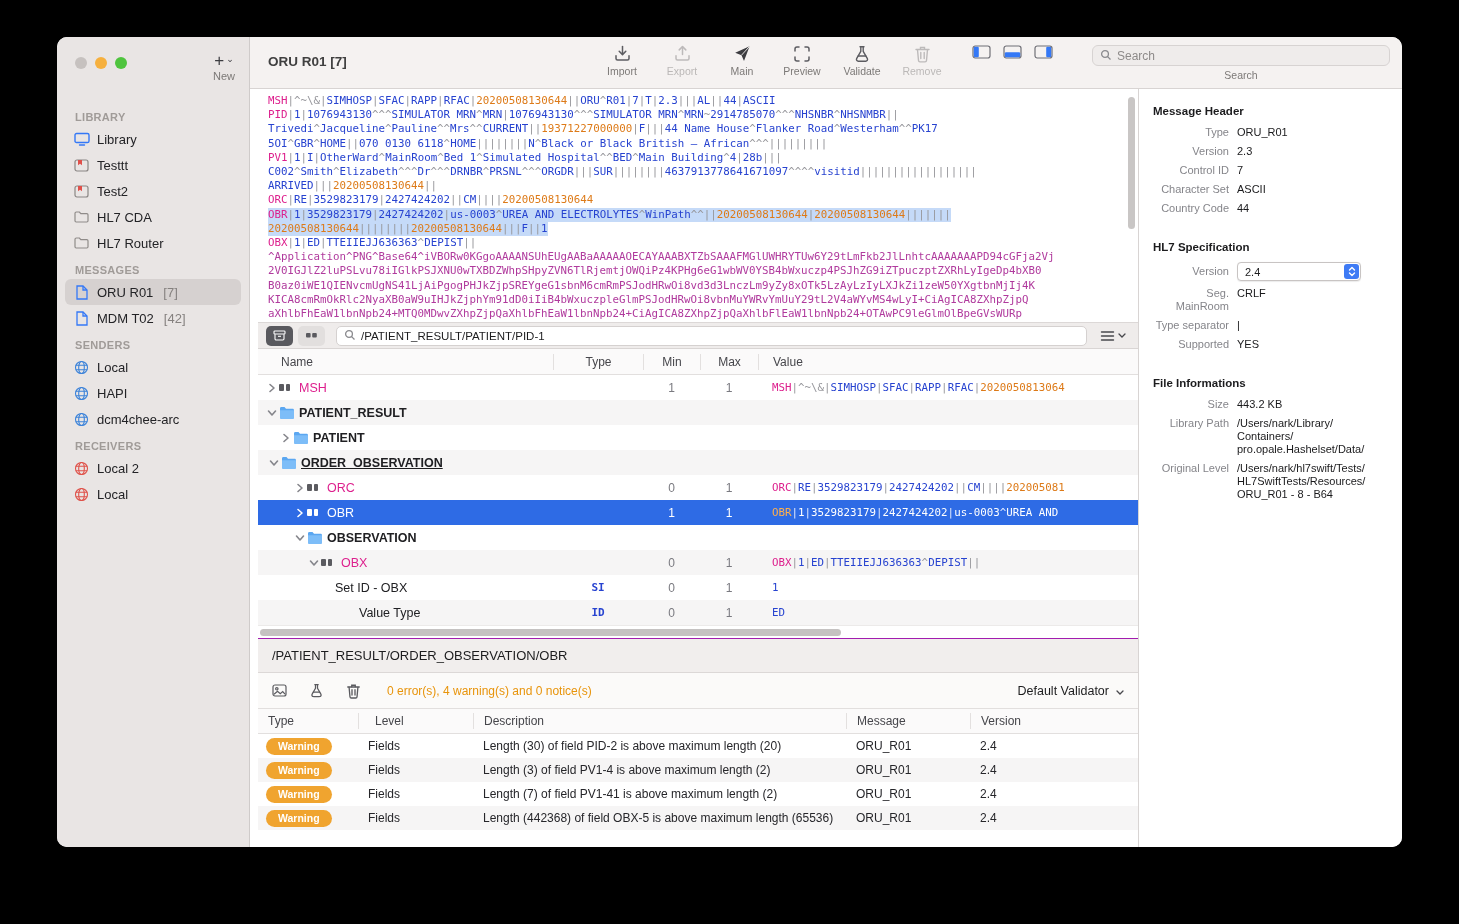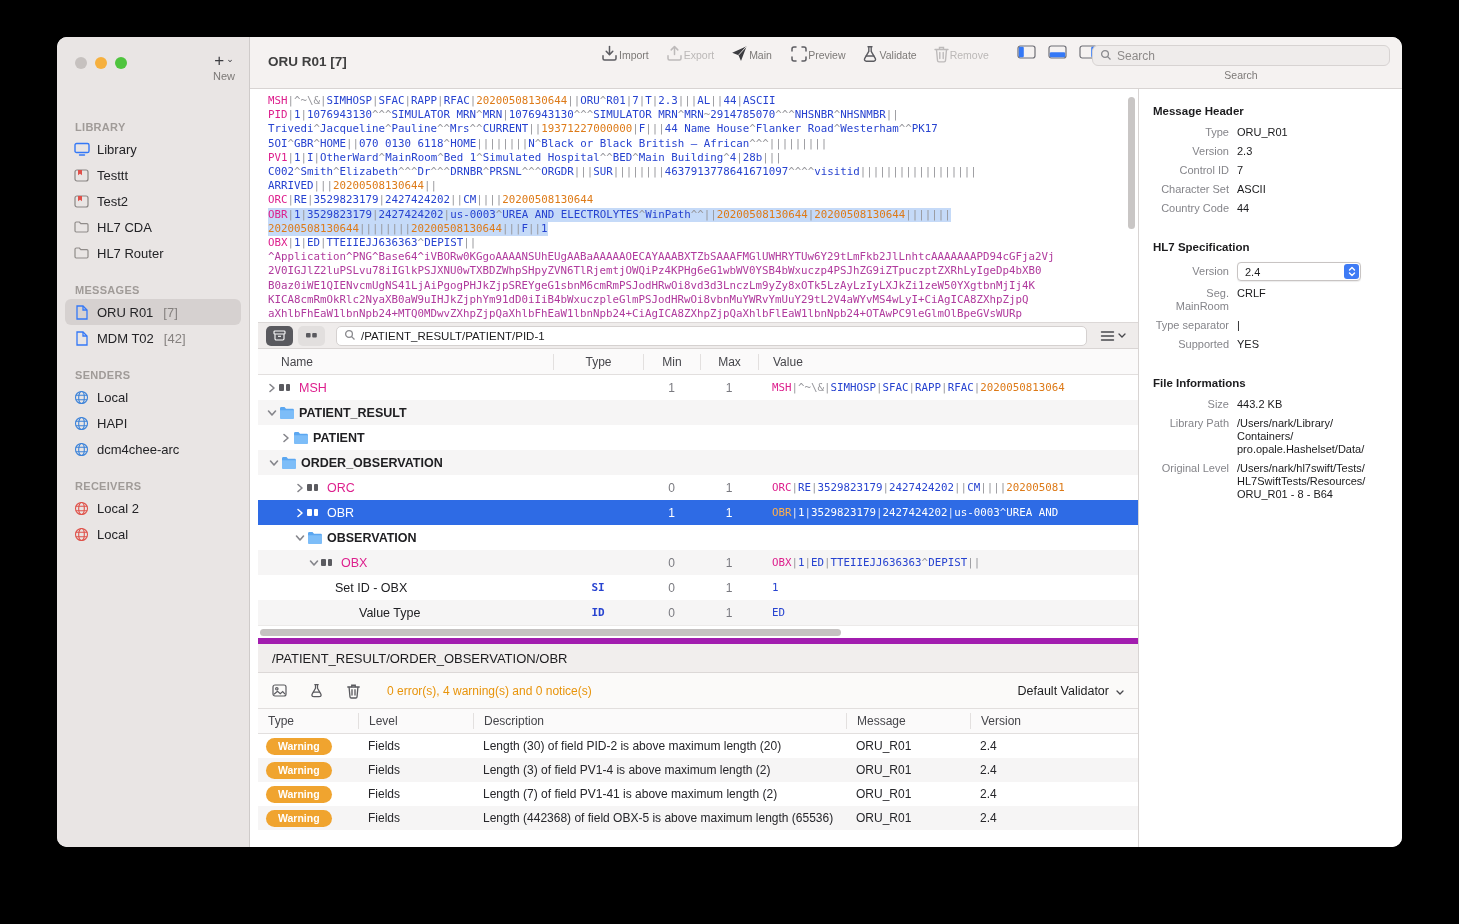--- a/index.html
+++ b/index.html
@@ -15,35 +15,35 @@
   .sb-top { height:66px; position:relative; }
   .traffic { position:absolute; left:18px; top:20px; display:flex; gap:8px; }
   .tl { width:12px; height:12px; border-radius:50%; display:inline-block; }
   .tl-close { background:#c6c1bf; }
   .tl-min { background:#f6b03e; }
   .tl-zoom { background:#4fc43e; }
   .newbox { position:absolute; right:14px; top:14px; text-align:center; cursor:default; }
   .new-plus { font-size:17px; color:#3c3c40; line-height:17px; }
   .new-chevron { font-size:9px; color:#3c3c40; vertical-align:4px; margin-left:2px; }
   .new-label { font-size:11px; color:#7c7977; margin-top:1px; }
-  .sb-section { margin-top:18px; }
+  .sb-section { margin-top:8px; }
   .sb-title { font-size:11px; font-weight:700; color:#a09b98; padding:0 0 3px 18px; letter-spacing:.3px; }
   .sb-item { height:26px; margin:0 8px; border-radius:6px; display:flex; align-items:center;
     padding:0 8px; font-size:13px; color:#232326; gap:7px; }
   .sb-item.selected { background:#d6d1d0; }
   .sb-icon { width:17px; display:flex; justify-content:center; flex:none; }
   .sb-label { white-space:nowrap; }
   .sb-count { color:#85817f; margin-left:3px; }
 
   
   .main { flex:1; display:flex; flex-direction:column; min-width:0; }
   .titlebar { height:52px; flex:none; background:#f5f2f1; border-bottom:1px solid #d8d4d3; position:relative; }
   .wintitle { position:absolute; left:18px; top:17px; font-size:13.5px; font-weight:700; color:#404040; }
   .toolbar { position:absolute; left:350px; top:7px; display:flex; gap:16px; align-items:flex-start; }
-  .tb-item { display:flex; align-items:center; min-width:44px; cursor:default; }
+  .tb-item { display:flex; flex-direction:column; align-items:center; min-width:44px; cursor:default; }
   .tb-icon { height:19px; display:flex; align-items:center; }
   .tb-text { font-size:10.5px; color:#7c7977; margin-top:2px; }
   .tb-item.disabled .tb-text { color:#bbb8b7; }
   .tb-views { display:flex; flex-direction:column; align-items:flex-start; margin-left:12px;gap:36px; }
   .views-row { display:flex; gap:12px; height:19px; align-items:center; }
   .tb-search { position:absolute; right:12px; top:8px; width:298px; display:flex; flex-direction:column; align-items:center; }
   .searchfield { width:100%; height:21px; border:1px solid #d7d3d2; background:#efeceb; border-radius:6px;
     display:flex; align-items:center; padding:0 7px; gap:5px; }
   .search-ph { color:#8e8b8a; font-size:12px; }
   .tb-label { font-size:10.5px; color:#7c7977; margin-top:3px; }
@@ -97,31 +97,31 @@
   .c-type { width:90px; text-align:center; font-family:"DejaVu Sans Mono", monospace; font-size:11px; font-weight:700; color:#2743d0; }
   .c-min, .c-max { width:57px; text-align:center; color:#7a7a80; font-size:12px; }
   .c-max { width:58px; }
   .sel .c-min, .sel .c-max { color:#fff; }
   .c-val { flex:1; padding-left:14px; font-family:"DejaVu Sans Mono", monospace; font-size:10.8px;
     white-space:pre; overflow:hidden; }
 
   .hscroll { height:13px; flex:none; border-top:1px solid #eceae9; position:relative; background:#fff; }
   .hthumb { position:absolute; left:2px; top:3px; width:66%; height:7px; border-radius:4px; background:#c5c2c1; }
 
-  .breadcrumb { height:35px; flex:none; background:#f1eeed; border-top:6px solid #a21caf; border-bottom:1px solid #dcd8d7;
+  .breadcrumb { height:35px; flex:none; background:#f1eeed; border-top:1px solid #a21caf; border-bottom:1px solid #dcd8d7;
     display:flex; align-items:center; padding-left:14px; font-size:13px; color:#1c1c1e; }
 
   
   .valbar { height:35px; flex:none; background:#fbfaf9; display:flex; align-items:center; padding:0 14px; gap:22px; }
   .valbar .vicon { display:flex; align-items:center; }
   .valsummary { font-size:12px; color:#e8940b; margin-left:4px; white-space:nowrap; }
   .valselect { margin-left:auto; display:flex; align-items:center; gap:7px; font-size:12.5px; color:#1c1c1e; }
 
   .i-type { width:100px; padding-left:10px; }
-  .i-level { width:115px; padding-left:10px; border-left:1px solid #e3e0df; }
+  .i-level { width:115px; padding-left:16px; border-left:1px solid #e3e0df; }
   .i-desc { width:373px; padding-left:10px; border-left:1px solid #e3e0df; }
   .i-msg { width:124px; padding-left:10px; border-left:1px solid #e3e0df; }
   .i-ver { flex:1; padding-left:10px; border-left:1px solid #e3e0df; }
   .irow { height:24px; flex:none; display:flex; align-items:center; font-size:12px; color:#26262a; }
   .irow:nth-child(even) { background:#f6f5f5; }
   .ic-type { width:100px; padding-left:8px; }
   .ic-level { width:115px; padding-left:10px; }
   .ic-desc { width:373px; padding-left:10px; white-space:nowrap; overflow:hidden; }
   .ic-msg { width:124px; padding-left:10px; }
   .ic-ver { flex:1; padding-left:10px; }
@@ -500,21 +500,21 @@
                   </svg>
                 </span>
                 <span class="tname group">PATIENT</span>
               </div>
               <div class="c-type"></div>
               <div class="c-min"></div>
               <div class="c-max"></div>
               <div class="c-val"></div>
             </div>
             <div class="trow alt">
-              <div class="c-name" style="padding-left: 8px;">
+              <div class="c-name" style="padding-left: 8px; text-decoration: underline;">
                 <span class="disc">
                   <svg width="10" height="8" viewBox="0 0 10 8" fill="none" stroke="currentColor" stroke-width="1.6" stroke-linecap="round" stroke-linejoin="round">
                     <path d="M1.5 2L5 6l3.5-4"></path>
                   </svg>
                 </span>
                 <span class="ticon">
                   <svg width="16" height="13" viewBox="0 0 16 13">
                     <path d="M1 2.3C1 1.6 1.6 1 2.3 1h3.2L7 2.7h6.6c.8 0 1.4.6 1.4 1.4v7.5c0 .8-.6 1.4-1.4 1.4H2.4A1.4 1.4 0 011 11.6z" fill="#5ba7f1"></path>
                     <path d="M1 4.3h14v7.3c0 .8-.6 1.4-1.4 1.4H2.4A1.4 1.4 0 011 11.6z" fill="#7dbdf8"></path>
                   </svg>

